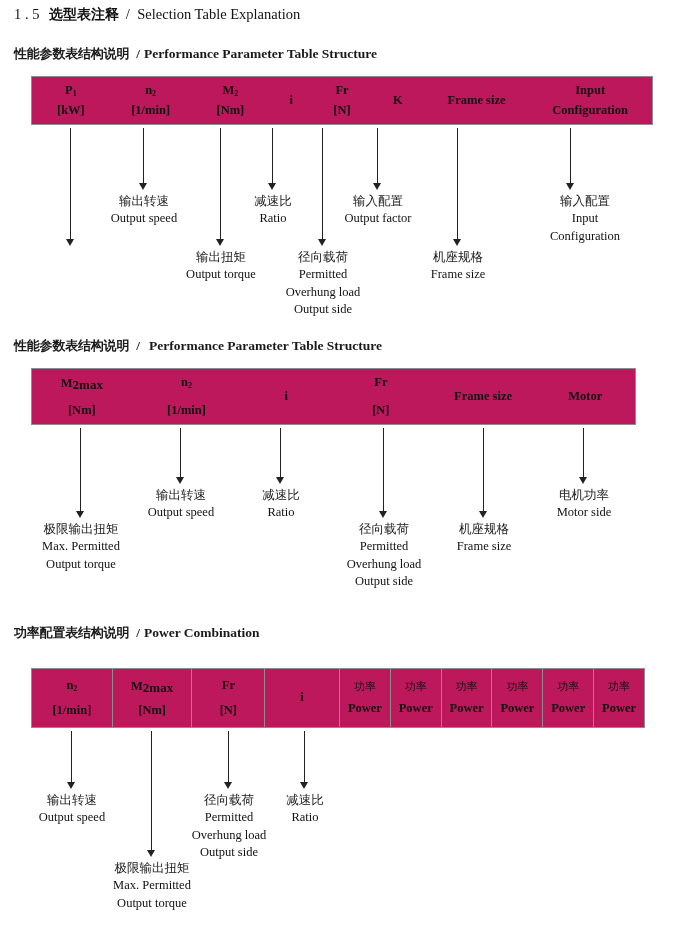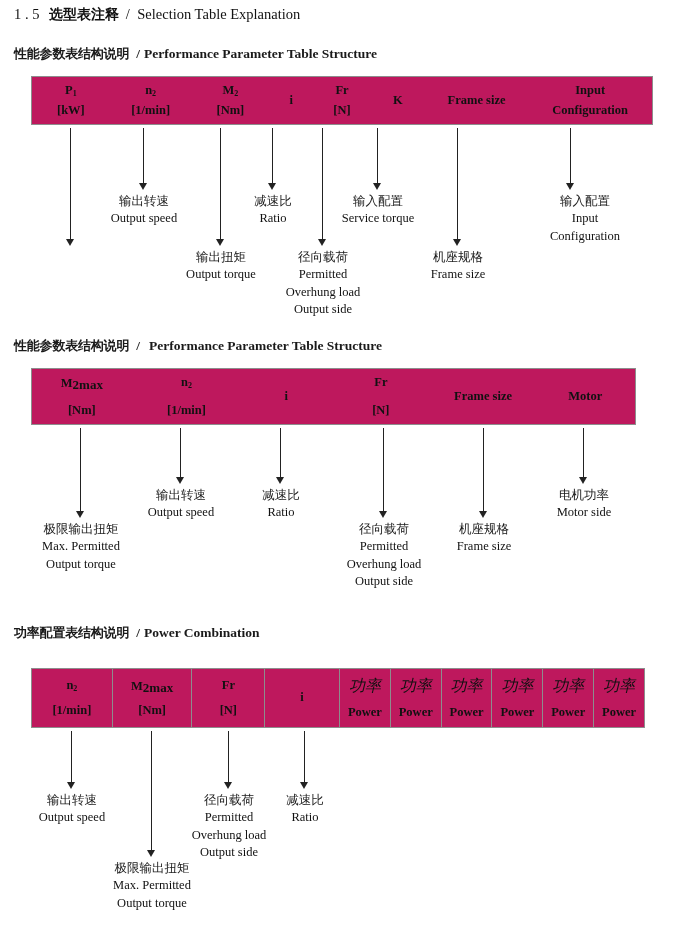--- a/index.html
+++ b/index.html
@@ -78,22 +78,21 @@
     font-weight: bold;
     font-size: 12.5px;
     line-height: 1.55;
     color: #111;
     position: relative;
   }
   .cell .l1, .cell .l2 { display: block; white-space: nowrap; }
   .cell .cnlabel {
     font-family: "DejaVu Sans", "Liberation Sans", sans-serif;
     font-weight: normal;
-    font-size: 16px;
-    font-style: italic;
+    font-size: 11px;
   }
   .cell sub {
     font-size: 8px;
     vertical-align: baseline;
     position: relative;
     top: 2px;
   }
   .cell .tiny {
     font-size: 13px;
     vertical-align: baseline;
@@ -239,21 +238,21 @@
     <span class="en">Ratio</span>
   </div>
   <div class="callout" style="left:323px; top:248px;">
     <span class="cn">径向载荷</span>
     <span class="en">Permitted</span>
     <span class="en">Overhung load</span>
     <span class="en">Output side</span>
   </div>
   <div class="callout" style="left:378px; top:192px;">
     <span class="cn">输入配置</span>
-    <span class="en">Service torque</span>
+    <span class="en">Output factor</span>
   </div>
   <div class="callout" style="left:458px; top:248px;">
     <span class="cn">机座规格</span>
     <span class="en">Frame size</span>
   </div>
   <div class="callout" style="left:585px; top:192px;">
     <span class="cn">输入配置</span>
     <span class="en">Input</span>
     <span class="en">Configuration</span>
   </div>

